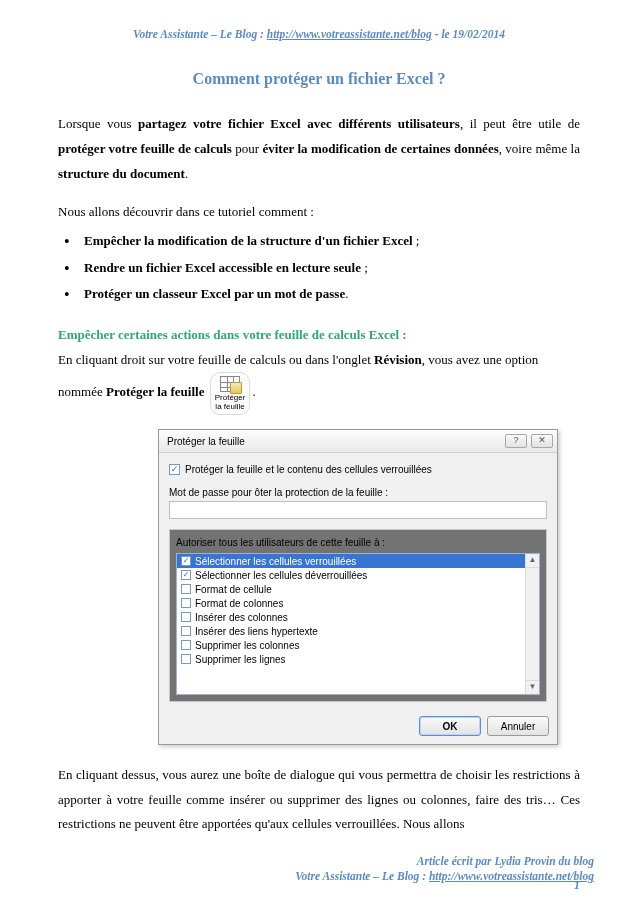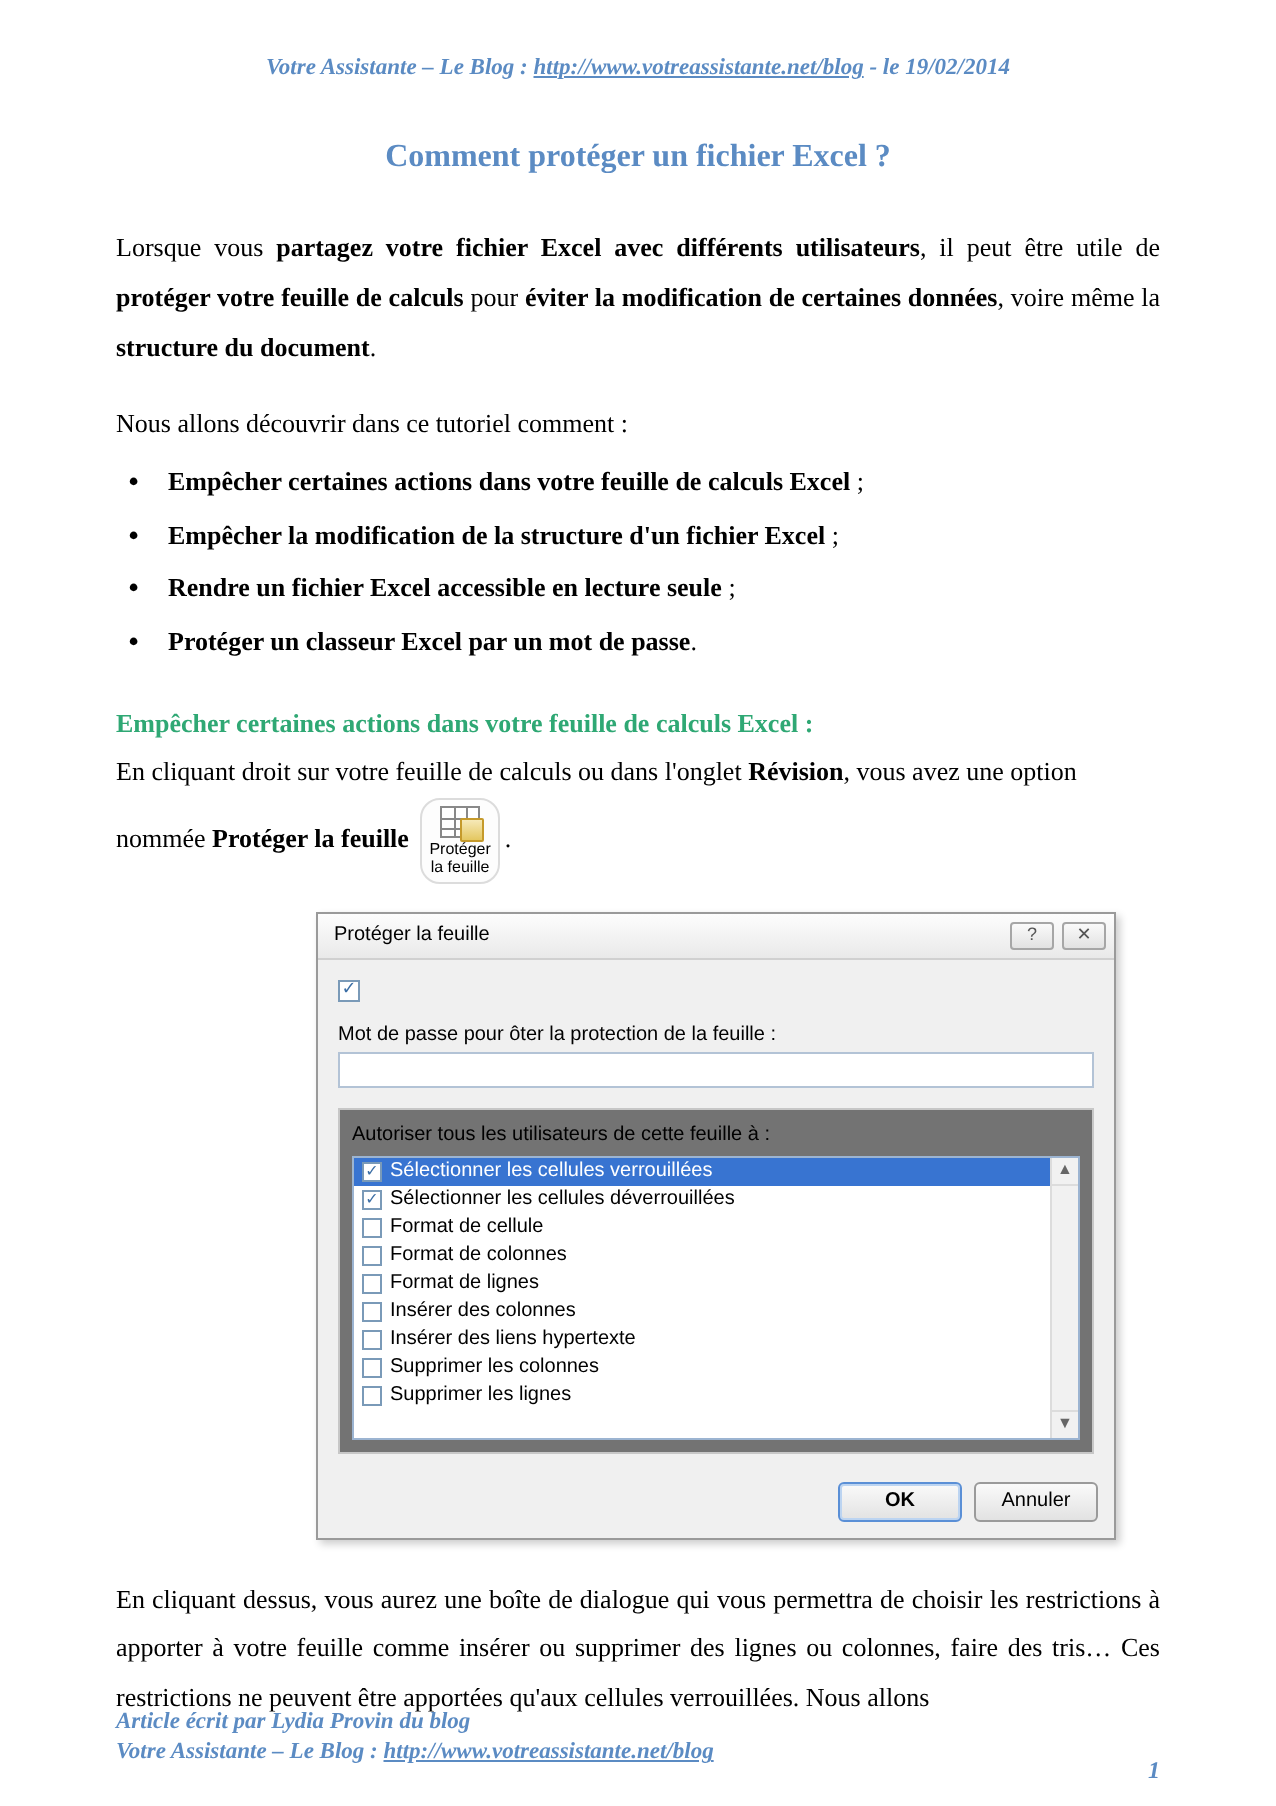--- a/index.html
+++ b/index.html
@@ -114,22 +114,22 @@
   }
   .dlg-footer { display:flex; justify-content:flex-end; gap:6px; padding: 6px 8px 8px 8px; }
   .dlg-btn {
     min-width: 62px; height: 20px; border: 1px solid #9a9a9a; border-radius:3px;
     background: linear-gradient(#fafafa,#e2e2e2);
     font-size: 10px; display:flex;align-items:center;justify-content:center;
   }
   .dlg-btn.ok { border-color:#5a8fd6; box-shadow: 0 0 0 1px #bcd4f1 inset; font-weight:bold; }
 
   .footer {
-    position: absolute; left: 58px; right: 68px; bottom: 18px;
-    text-align: left; color:#5b8bc3; font-style: italic; font-weight:bold;
+    position: absolute; left: 58px; right: 44px; bottom: 18px;
+    text-align: right; color:#5b8bc3; font-style: italic; font-weight:bold;
     font-size: 11.5px; line-height:1.35;
   }
   .footer a { text-decoration: underline; color:#5b8bc3; }
   .page-num {
     position:absolute; right:58px; bottom:6px; color:#5b8bc3; font-weight:bold; font-style:italic; font-size:12px;
   }
 </style>
 </head>
 <body>
 
@@ -139,21 +139,20 @@
 
 <h1 class="title">Comment protéger un fichier Excel ?</h1>
 
 <p class="body">
   <span>Lorsque vous </span><b>partagez votre fichier Excel avec différents utilisateurs</b><span>, il peut être utile de </span><b>protéger votre feuille de calculs</b><span> pour </span><b>éviter la modification de certaines données</b><span>, voire même la </span><b>structure du document</b><span>.</span>
 </p>
 
 <p class="body" style="margin-bottom:4px">Nous allons découvrir dans ce tutoriel comment :</p>
 
 <ul class="bullets">
-  <li><b>Empêcher certaines actions dans votre feuille de calculs Excel</b> ;</li>
   <li><b>Empêcher la modification de la structure d'un fichier Excel</b> ;</li>
   <li><b>Rendre un fichier Excel accessible en lecture seule</b> ;</li>
   <li><b>Protéger un classeur Excel par un mot de passe</b>.</li>
 </ul>
 
 <p class="section-title">Empêcher certaines actions dans votre feuille de calculs Excel :</p>
 
 <p class="body" style="margin-bottom:0">
   <span>En cliquant droit sur votre feuille de calculs ou dans l'onglet </span><b>Révision</b><span>, vous avez une option</span>
 </p>
@@ -171,20 +170,21 @@
   <div class="dlg-titlebar">
     <span class="dlg-title">Protéger la feuille</span>
     <span class="controls">
       <span class="winbtn">?</span>
       <span class="winbtn">✕</span>
     </span>
   </div>
   <div class="dlg-body">
     <div class="dlg-check-row">
       <span class="chk">✓</span>
+      <span>Protéger la feuille et le contenu des cellules verrouillées</span>
     </div>
     <div>Mot de passe pour ôter la protection de la feuille :</div>
     <div class="dlg-input"></div>
     <div class="dlg-list-wrap">
       <div style="margin-bottom:4px">Autoriser tous les utilisateurs de cette feuille à :</div>
       <div class="dlg-list">
         <div class="dlg-list-item sel">
             <span class="chk2">✓</span>
             <span>Sélectionner les cellules verrouillées</span>
           </div>
@@ -192,24 +192,20 @@
             <span class="chk2">✓</span>
             <span>Sélectionner les cellules déverrouillées</span>
           </div>
         <div class="dlg-list-item">
             <span class="chk2"></span>
             <span>Format de cellule</span>
           </div>
         <div class="dlg-list-item">
             <span class="chk2"></span>
             <span>Format de colonnes</span>
-          </div>
-        <div class="dlg-list-item">
-            <span class="chk2"></span>
-            <span>Format de lignes</span>
           </div>
         <div class="dlg-list-item">
             <span class="chk2"></span>
             <span>Insérer des colonnes</span>
           </div>
         <div class="dlg-list-item">
             <span class="chk2"></span>
             <span>Insérer des liens hypertexte</span>
           </div>
         <div class="dlg-list-item">

